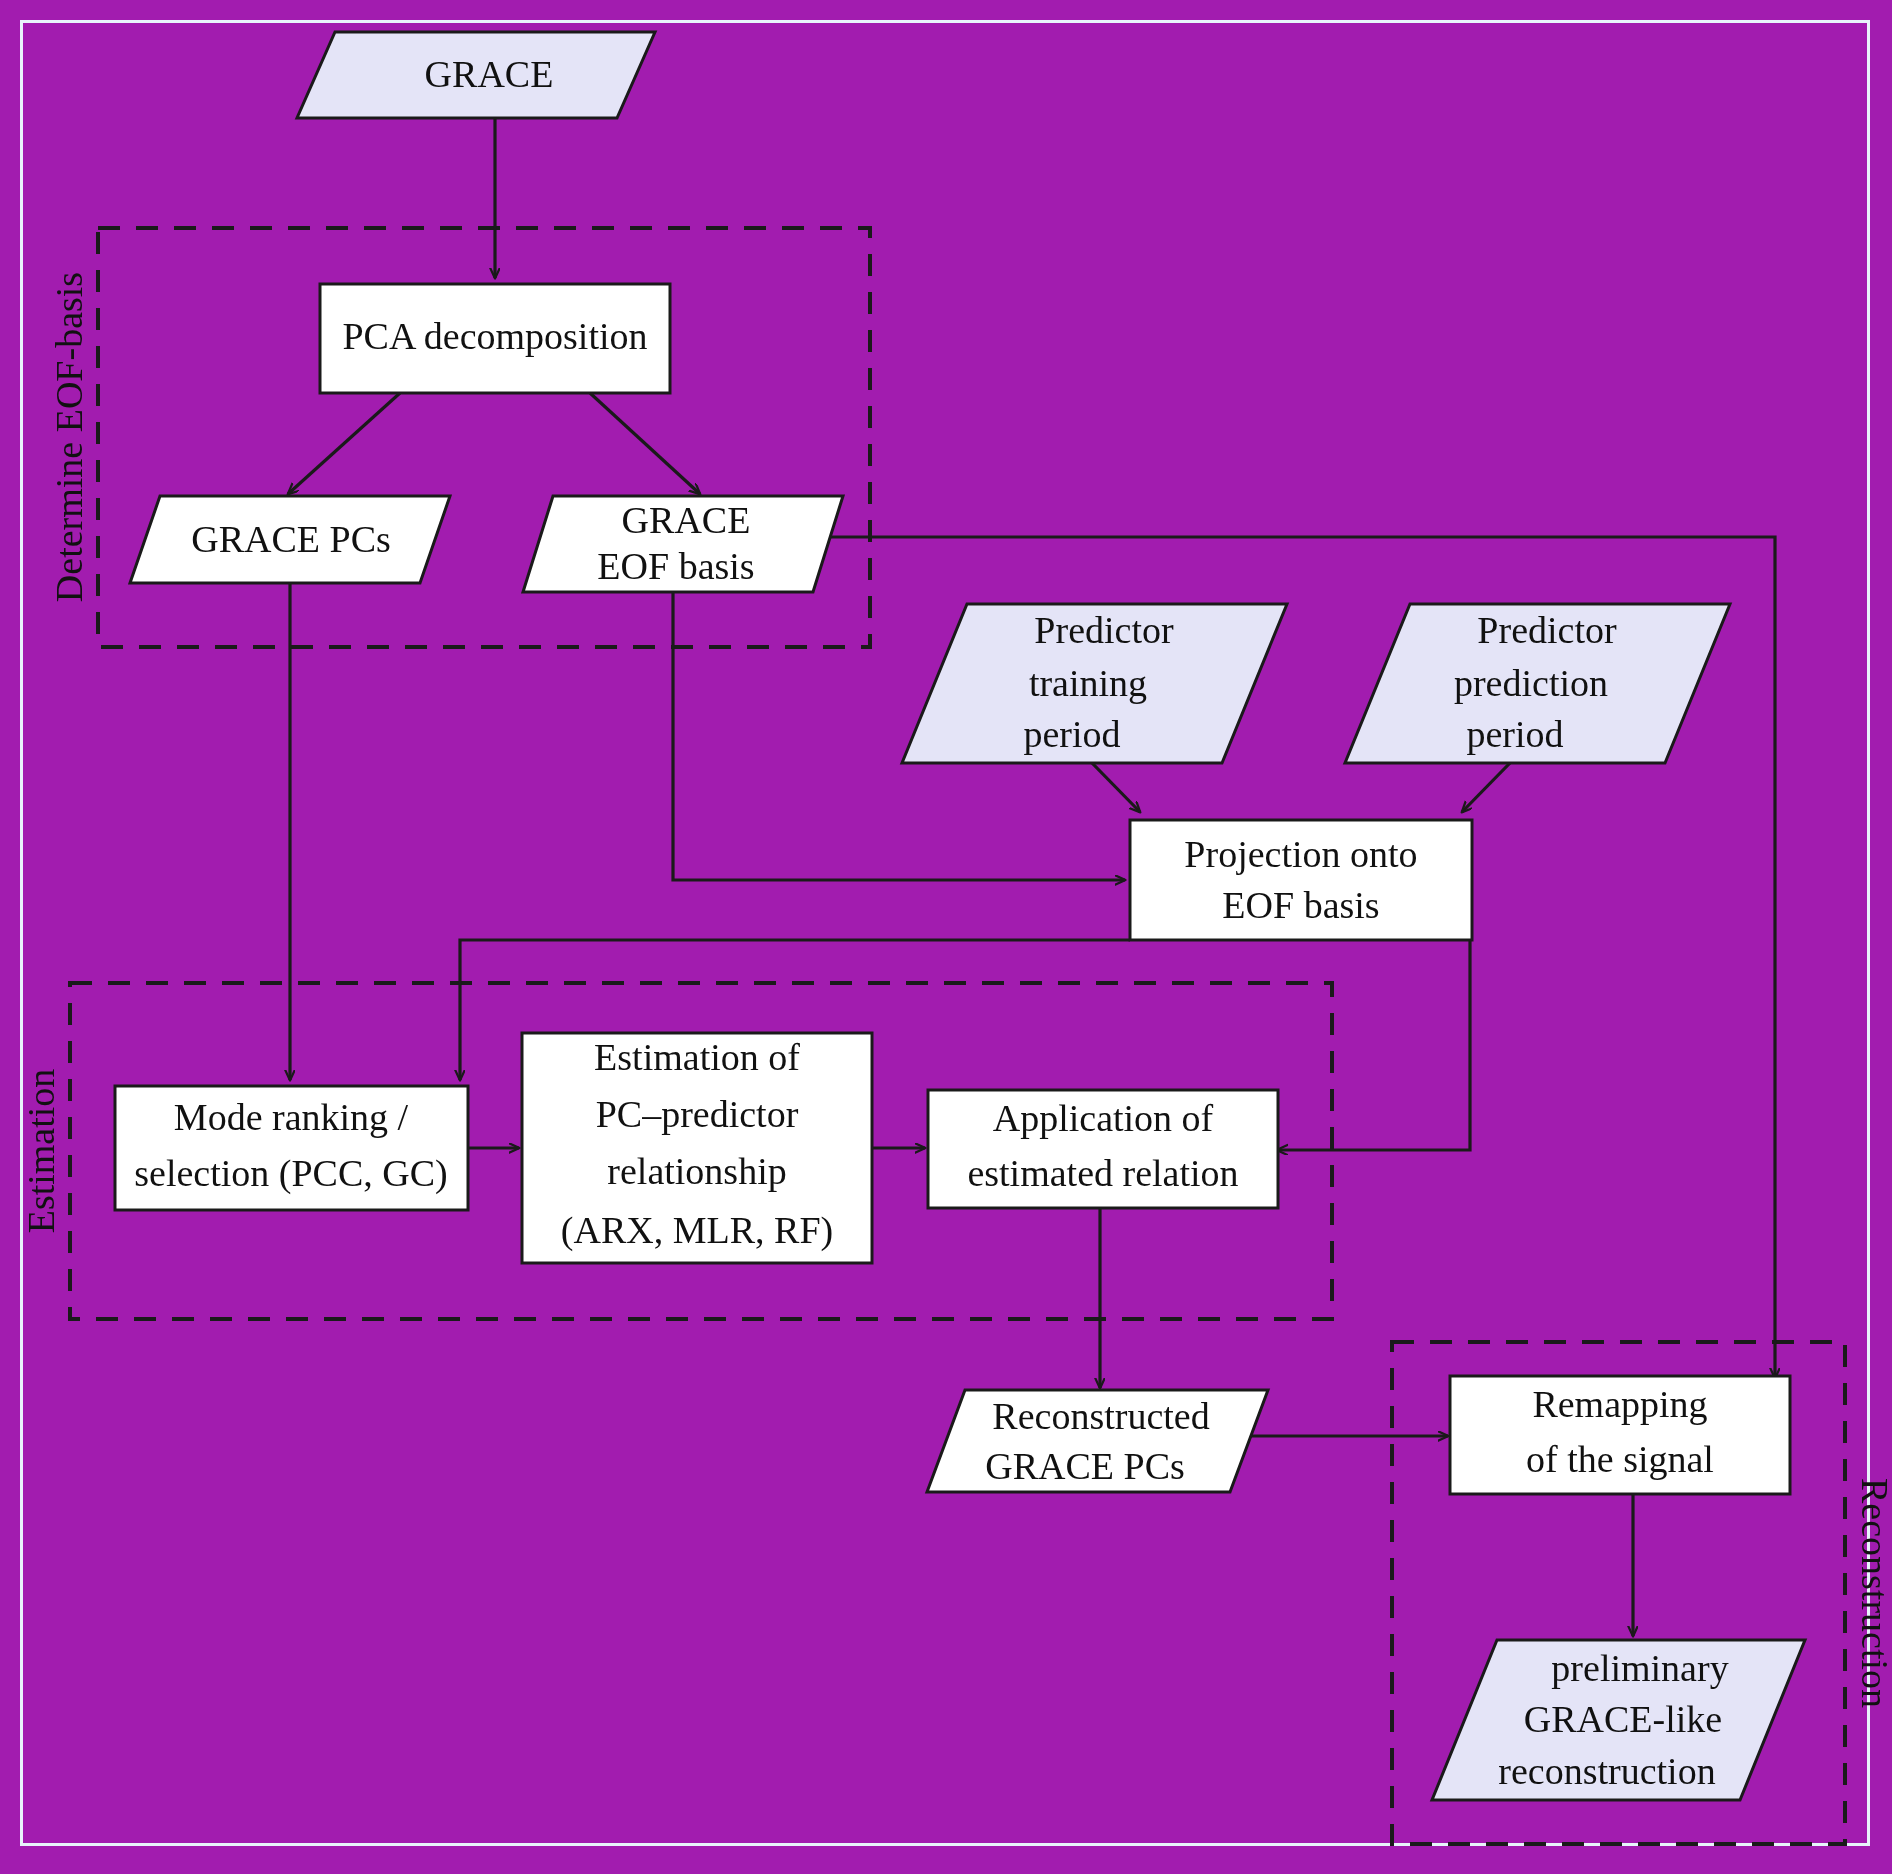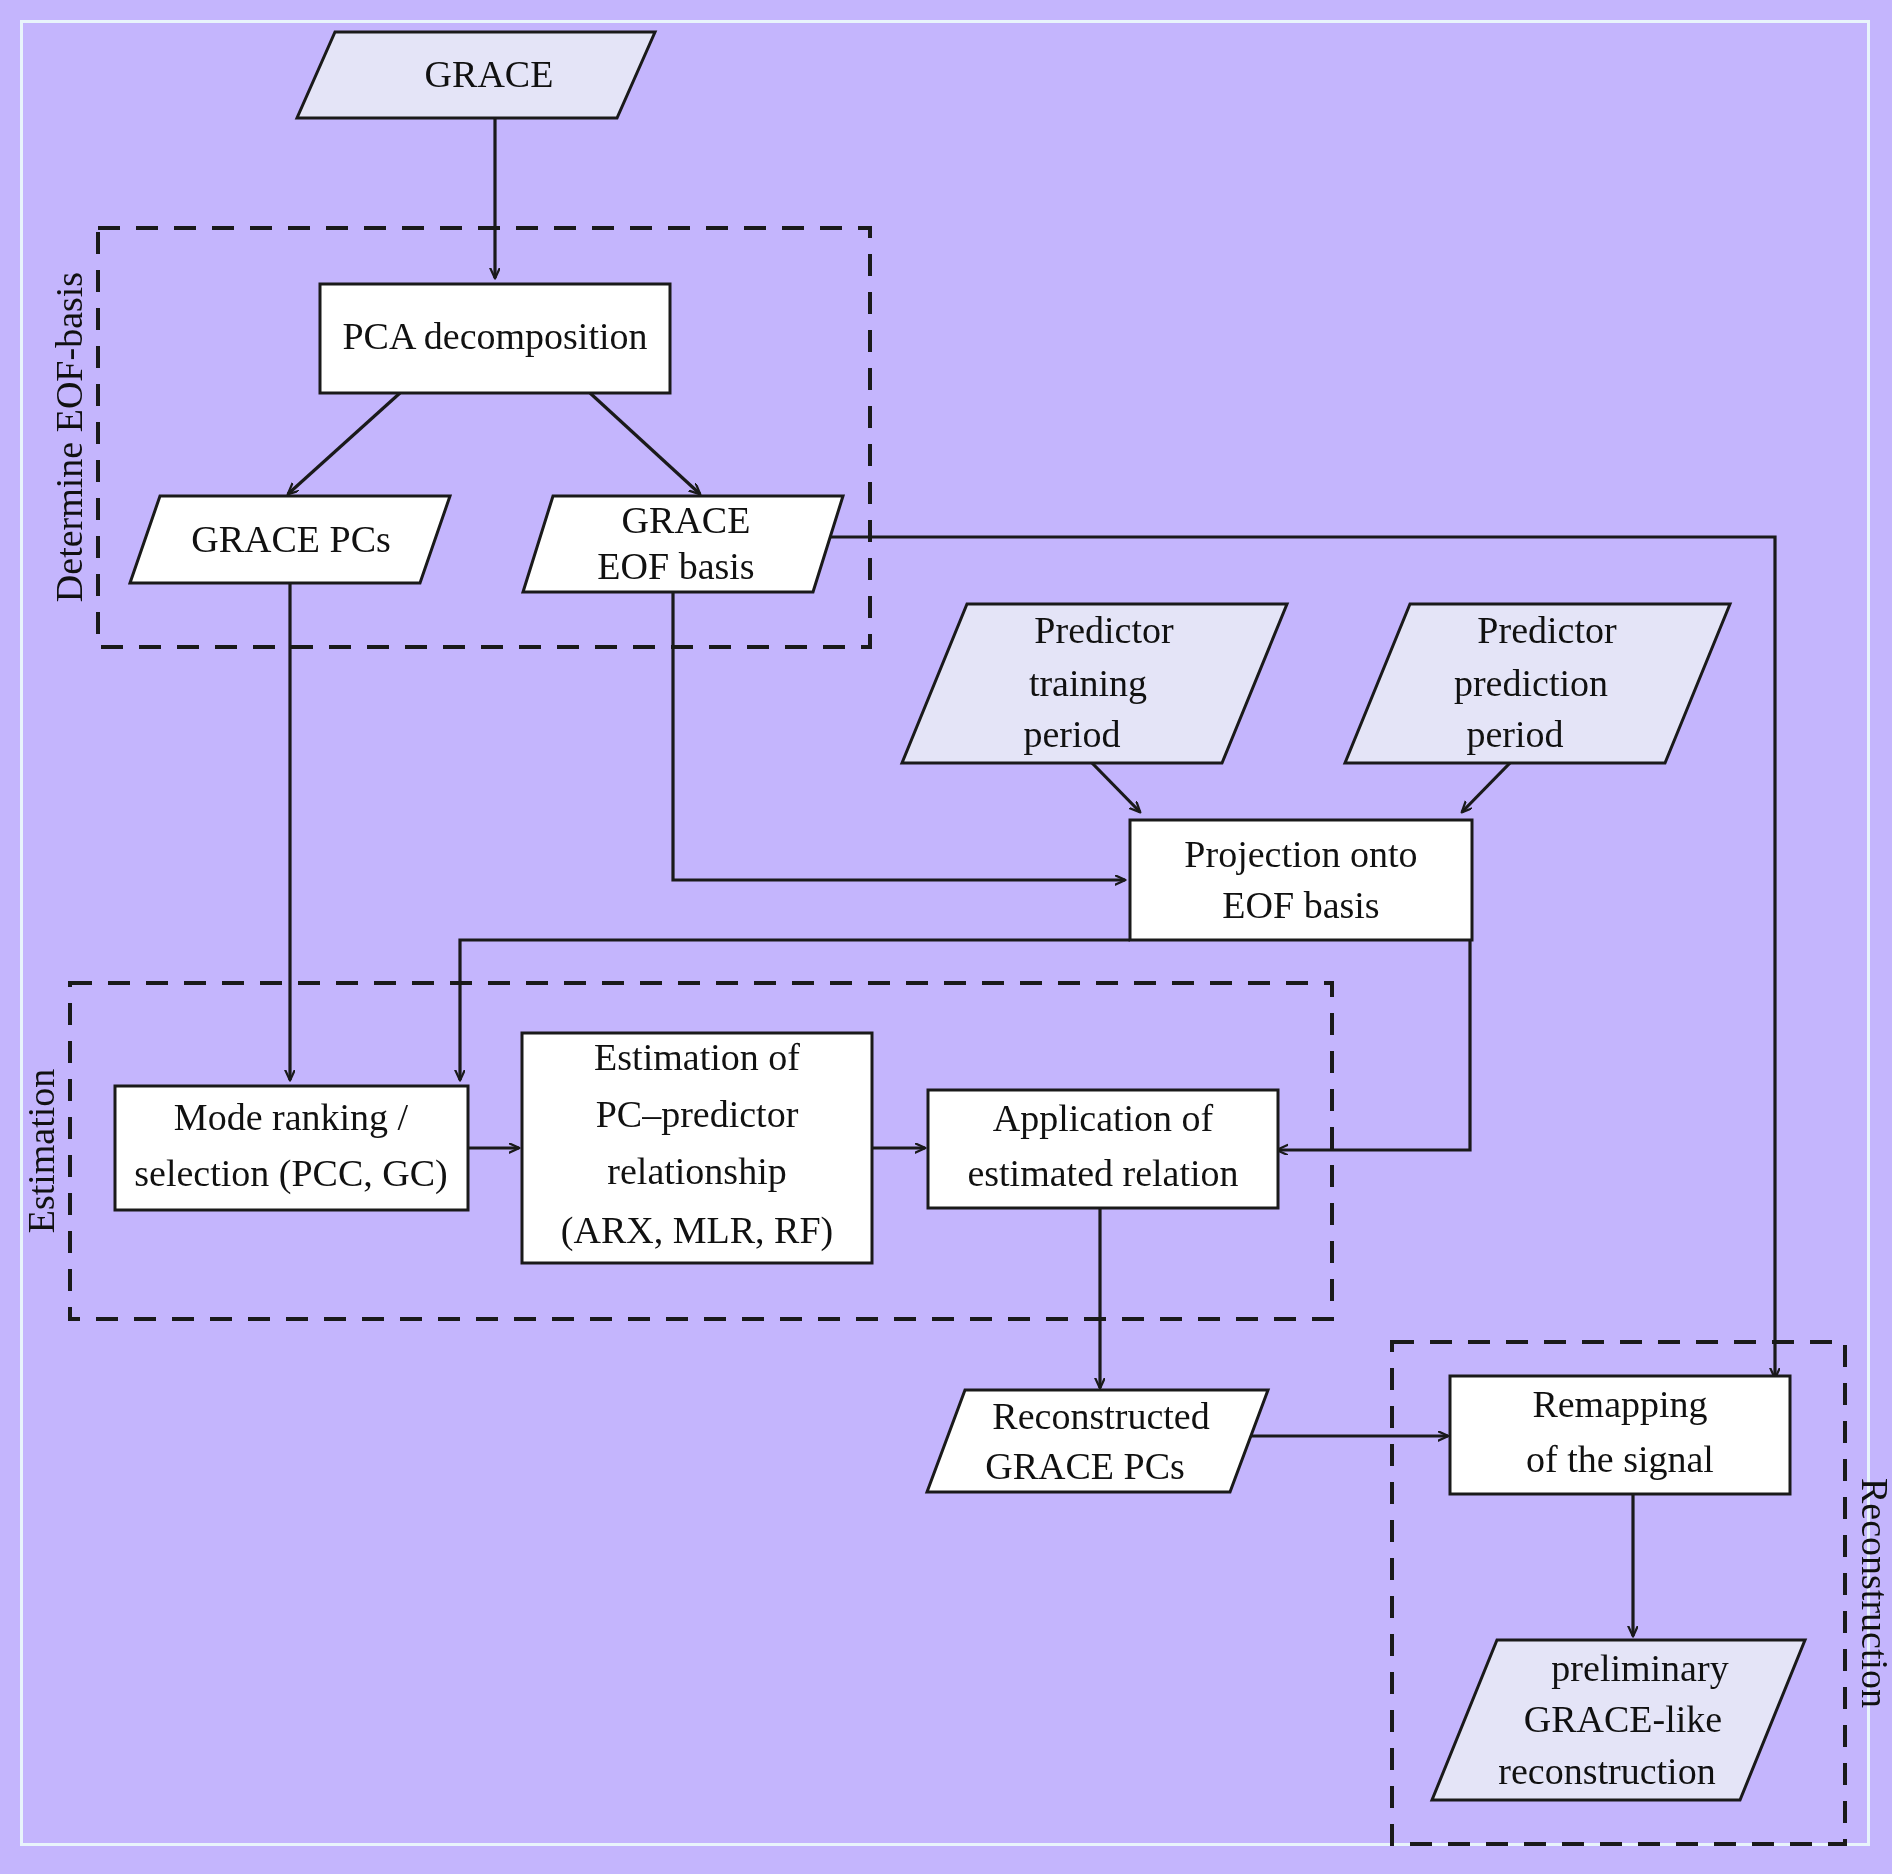--- a/index.html
+++ b/index.html
@@ -1,17 +1,17 @@
 <!DOCTYPE html>
 <html><head>
 <meta charset="utf-8">
 <style>
   html,body{margin:0;padding:0;background:#ffffff;}
   body{width:1892px;height:1874px;font-family:"Liberation Serif",serif;}
-  #figure{position:relative;width:1892px;height:1874px;background:#c4b5fd;}
+  #figure{position:relative;width:1892px;height:1874px;background:#a21caf;}
   #frame{position:absolute;left:20px;top:20px;width:1850px;height:1826px;
          border:3px solid #e8f4fb;box-sizing:border-box;}
   svg{position:absolute;left:0;top:0;width:1892px;height:1874px;}
   .node-label{font-family:"Liberation Serif",serif;fill:#111111;}
   text{dominant-baseline:middle;text-anchor:middle;}
 </style>
 </head>
 <body>
 
 <div id="figure">

